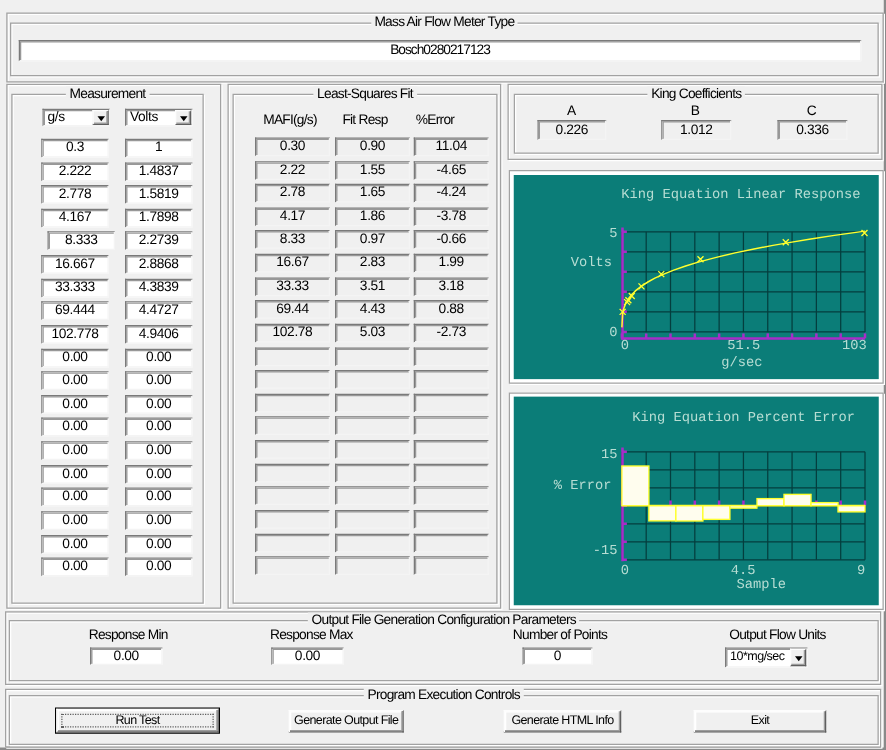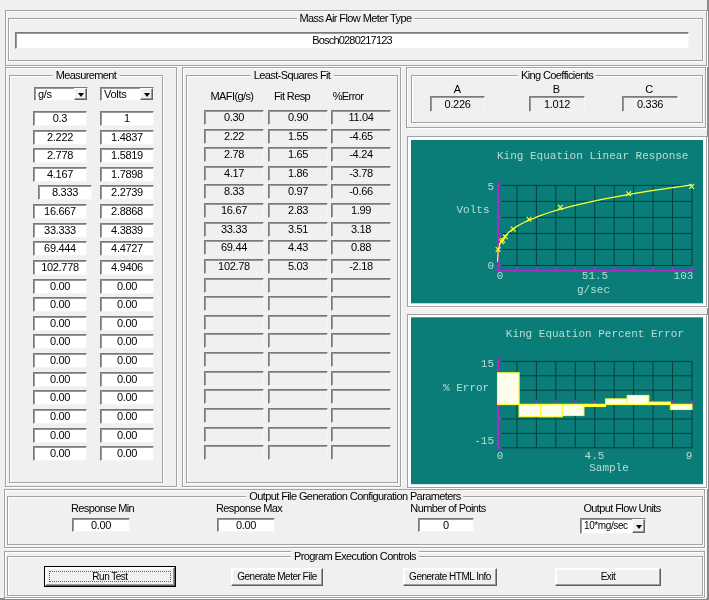--- a/index.html
+++ b/index.html
@@ -88,21 +88,21 @@
 <div class="cell" style="left:331px;top:222px;width:60px;height:15px;line-height:13px">3.18</div>
 <div class="edit" style="left:33px;top:241px;width:54px;height:15px;line-height:13px">69.444</div>
 <div class="edit" style="left:100px;top:241px;width:54px;height:15px;line-height:13px">4.4727</div>
 <div class="cell" style="left:204px;top:240px;width:60px;height:15px;line-height:13px">69.44</div>
 <div class="cell" style="left:268px;top:240px;width:60px;height:15px;line-height:13px">4.43</div>
 <div class="cell" style="left:331px;top:240px;width:60px;height:15px;line-height:13px">0.88</div>
 <div class="edit" style="left:33px;top:260px;width:54px;height:15px;line-height:13px">102.778</div>
 <div class="edit" style="left:100px;top:260px;width:54px;height:15px;line-height:13px">4.9406</div>
 <div class="cell" style="left:204px;top:259px;width:60px;height:15px;line-height:13px">102.78</div>
 <div class="cell" style="left:268px;top:259px;width:60px;height:15px;line-height:13px">5.03</div>
-<div class="cell" style="left:331px;top:259px;width:60px;height:15px;line-height:13px">-2.18</div>
+<div class="cell" style="left:331px;top:259px;width:60px;height:15px;line-height:13px">-2.73</div>
 <div class="edit" style="left:33px;top:279px;width:54px;height:15px;line-height:13px">0.00</div>
 <div class="edit" style="left:100px;top:279px;width:54px;height:15px;line-height:13px">0.00</div>
 <div class="cell" style="left:204px;top:278px;width:60px;height:15px;line-height:13px"></div>
 <div class="cell" style="left:268px;top:278px;width:60px;height:15px;line-height:13px"></div>
 <div class="cell" style="left:331px;top:278px;width:60px;height:15px;line-height:13px"></div>
 <div class="edit" style="left:33px;top:297px;width:54px;height:15px;line-height:13px">0.00</div>
 <div class="edit" style="left:100px;top:297px;width:54px;height:15px;line-height:13px">0.00</div>
 <div class="cell" style="left:204px;top:296px;width:60px;height:15px;line-height:13px"></div>
 <div class="cell" style="left:268px;top:296px;width:60px;height:15px;line-height:13px"></div>
 <div class="cell" style="left:331px;top:296px;width:60px;height:15px;line-height:13px"></div>
@@ -304,15 +304,15 @@
 <div class="combo" style="left:580px;top:518px;width:66px;height:16px">
     <span class="tx" style="line-height:13px;font-size:10px;letter-spacing:-0.4px">10*mg/sec</span>
     <span class="cbtn"></span>
   </div>
 
 <div class="frame" style="left:4px;top:551px;width:701px;height:47px"></div>
 <div class="gbox" style="left:7px;top:556px;width:696px;height:40px">
     <span class="cap" style="left:50%;transform:translateX(-50%)">Program Execution Controls</span>
   </div>
 <div class="btn" style="left:45px;top:567px;width:130px;height:19px;line-height:17px;box-shadow:0 0 0 1px #000, inset -1px -1px 0 #9c9c9c, inset 1px 1px 0 #fff">Run Test<span style="position:absolute;left:3px;right:3px;top:3px;bottom:3px;border:1px dotted #606060"></span></div>
-<div class="btn" style="left:231px;top:568px;width:92px;height:18px;line-height:16px">Generate Meter File</div>
+<div class="btn" style="left:231px;top:568px;width:92px;height:18px;line-height:16px">Generate Output File</div>
 <div class="btn" style="left:403px;top:568px;width:94px;height:18px;line-height:16px">Generate HTML Info</div>
 <div class="btn" style="left:555px;top:568px;width:106px;height:18px;line-height:16px">Exit</div>
 
 </body></html>

